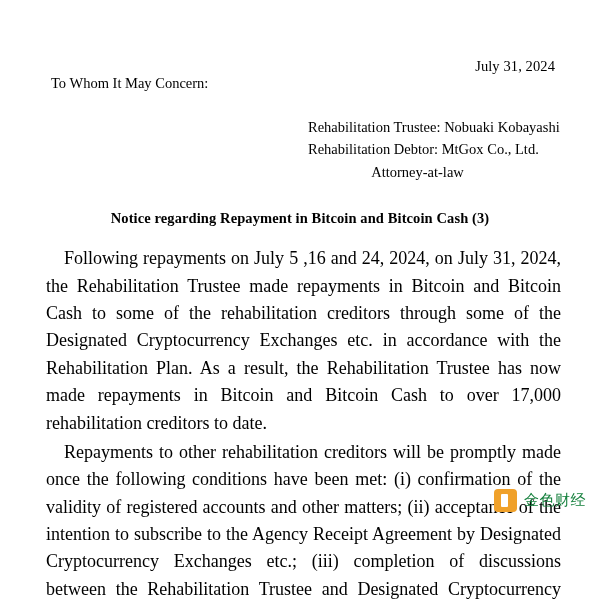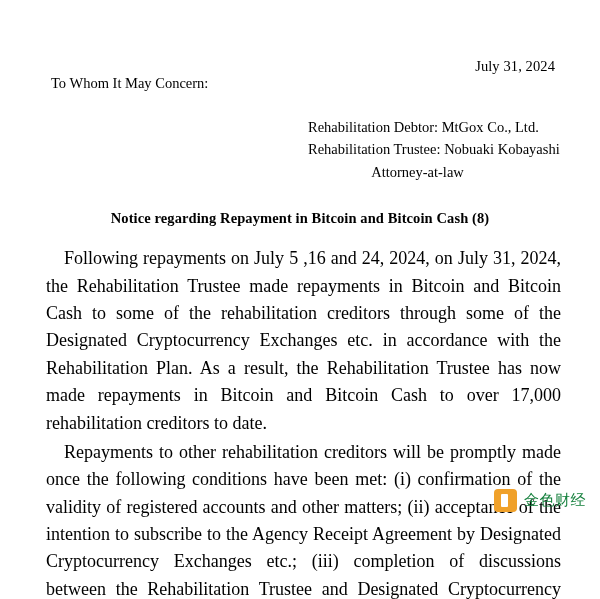--- a/index.html
+++ b/index.html
@@ -112,26 +112,26 @@
 </head>
 <body>
 
 <div class="page">
 
   <div class="date-line">July 31, 2024</div>
 
   <div class="salutation">To Whom It May Concern:</div>
 
   <div class="party-block">
+    <div>Rehabilitation Trustee: Nobuaki Kobayashi</div>
     <div>Rehabilitation Debtor: MtGox Co., Ltd.</div>
-    <div>Rehabilitation Trustee: Nobuaki Kobayashi</div>
     <div class="party-line-right">Attorney-at-law</div>
   </div>
 
-  <div class="doc-title">Notice regarding Repayment in Bitcoin and Bitcoin Cash (8)</div>
+  <div class="doc-title">Notice regarding Repayment in Bitcoin and Bitcoin Cash (3)</div>
 
   <div class="body-para"><span class="indent"></span><span>Following repayments on July 5 ,16 and 24, 2024, on July 31, 2024, the Rehabilitation Trustee made repayments in Bitcoin and Bitcoin Cash to some of the rehabilitation creditors through some of the Designated Cryptocurrency Exchanges etc. in accordance with the Rehabilitation Plan. As a result, the Rehabilitation Trustee has now made repayments in Bitcoin and Bitcoin Cash to over 17,000 rehabilitation creditors to date.</span></div>
 
   <div class="body-para second"><span class="indent"></span><span>Repayments to other rehabilitation creditors will be promptly made once the following conditions have been met: (i) confirmation of the validity of registered accounts and other matters; (ii) acceptance of the intention to subscribe to the Agency Receipt Agreement by Designated Cryptocurrency Exchanges etc.; (iii) completion of discussions between the Rehabilitation Trustee and Designated Cryptocurrency Exchanges etc. regarding repayments; and (iv) confirmation that repayments can be made safely and securely. We ask eligible rehabilitation creditors to wait for a while.</span></div>
 
   <div class="end-line">End of between</div>
 
   <div class="watermark">
     <div class="wm-logo"></div>
     <div class="wm-text">金色财经</div>

